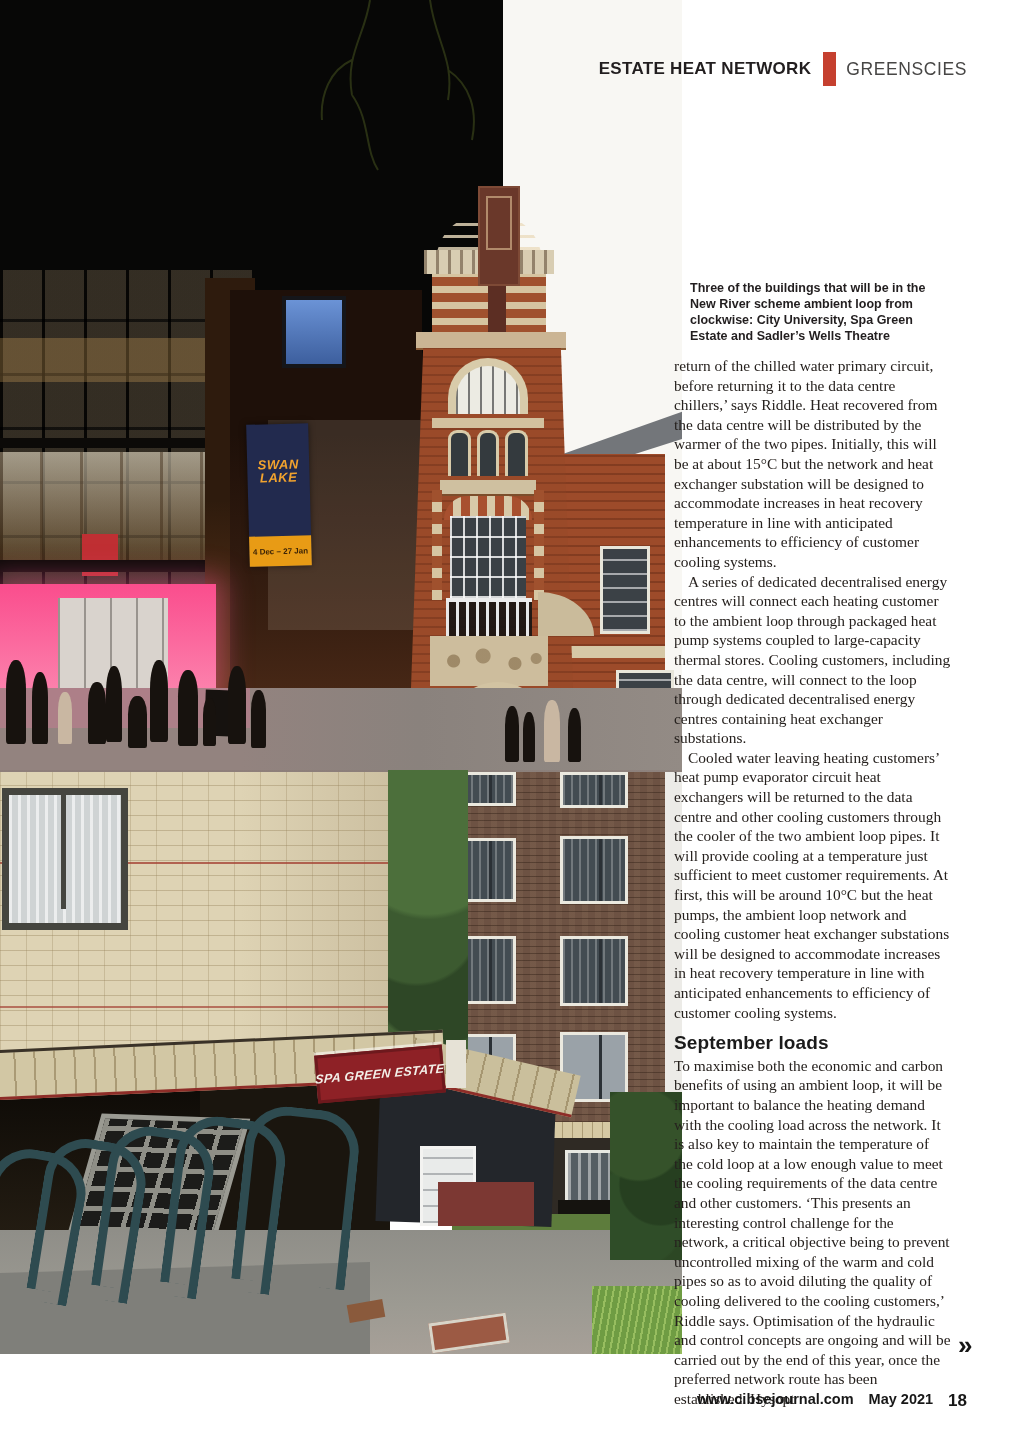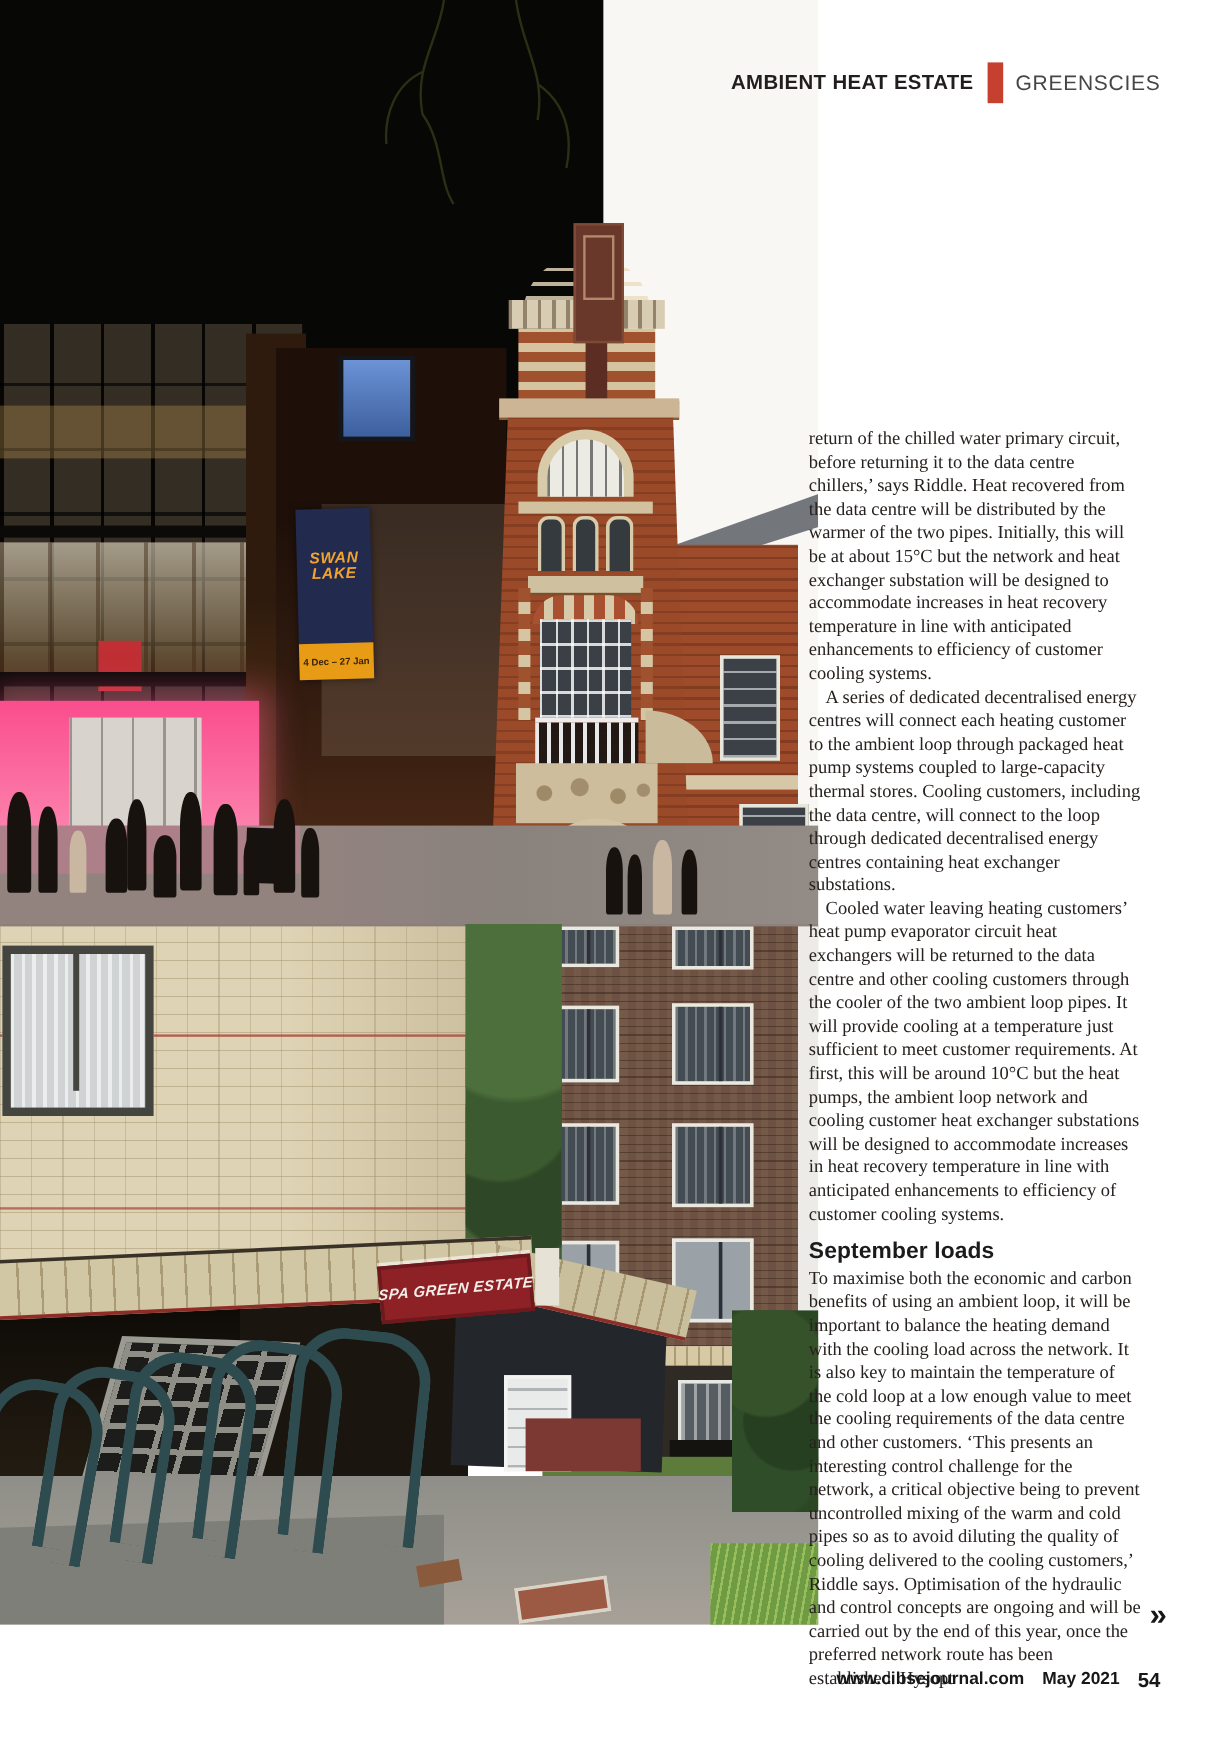--- a/index.html
+++ b/index.html
@@ -356,34 +356,35 @@
     <div class="abs grass-corner"></div>
 
     <div class="hoop" style="left:-18px;top:1150px;width:80px;height:140px;transform:rotate(10deg);"></div>
     <div class="hoop" style="left:38px;top:1140px;width:84px;height:148px;transform:rotate(9deg);"></div>
     <div class="hoop" style="left:102px;top:1128px;width:88px;height:156px;transform:rotate(8deg);"></div>
     <div class="hoop" style="left:170px;top:1118px;width:92px;height:162px;transform:rotate(7deg);"></div>
     <div class="hoop" style="left:240px;top:1108px;width:96px;height:168px;transform:rotate(6deg);"></div>
   </div>
 
   <div class="header">
-    <span class="title">AMBIENT HEAT ESTATE</span>
+    <span class="title">ESTATE HEAT NETWORK</span>
     <span class="bar"></span>
     <span class="brand">GREENSCIES</span>
   </div>
 
+  <div class="caption">Three of the buildings that will be in the New River scheme ambient loop from clockwise: City University, Spa Green Estate and Sadler’s Wells Theatre</div>
 
   <div class="article">
     <p>return of the chilled water primary circuit, before returning it to the data centre chillers,’ says Riddle. Heat recovered from the data centre will be distributed by the warmer of the two pipes. Initially, this will be at about 15°C but the network and heat exchanger substation will be designed to accommodate increases in heat recovery temperature in line with anticipated enhancements to efficiency of customer cooling systems.</p>
     <p class="indent">A series of dedicated decentralised energy centres will connect each heating customer to the ambient loop through packaged heat pump systems coupled to large-capacity thermal stores. Cooling customers, including the data centre, will connect to the loop through dedicated decentralised energy centres containing heat exchanger substations.</p>
     <p class="indent">Cooled water leaving heating customers’ heat pump evaporator circuit heat exchangers will be returned to the data centre and other cooling customers through the cooler of the two ambient loop pipes. It will provide cooling at a temperature just sufficient to meet customer requirements. At first, this will be around 10°C but the heat pumps, the ambient loop network and cooling customer heat exchanger substations will be designed to accommodate increases in heat recovery temperature in line with anticipated enhancements to efficiency of customer cooling systems.</p>
     <h2>September loads</h2>
     <p>To maximise both the economic and carbon benefits of using an ambient loop, it will be important to balance the heating demand with the cooling load across the network. It is also key to maintain the temperature of the cold loop at a low enough value to meet the cooling requirements of the data centre and other customers. ‘This presents an interesting control challenge for the network, a critical objective being to prevent uncontrolled mixing of the warm and cold pipes so as to avoid diluting the quality of cooling delivered to the cooling customers,’ Riddle says. Optimisation of the hydraulic and control concepts are ongoing and will be carried out by the end of this year, once the preferred network route has been established. Hysopt</p>
   </div>
   <div class="continuation">»</div>
 
   <div class="footer">
     <span>www.cibsejournal.com</span>
     <span>May 2021</span>
-    <span class="pagenum">54</span>
+    <span class="pagenum">18</span>
   </div>
 
 </div>
 
 </body></html>

